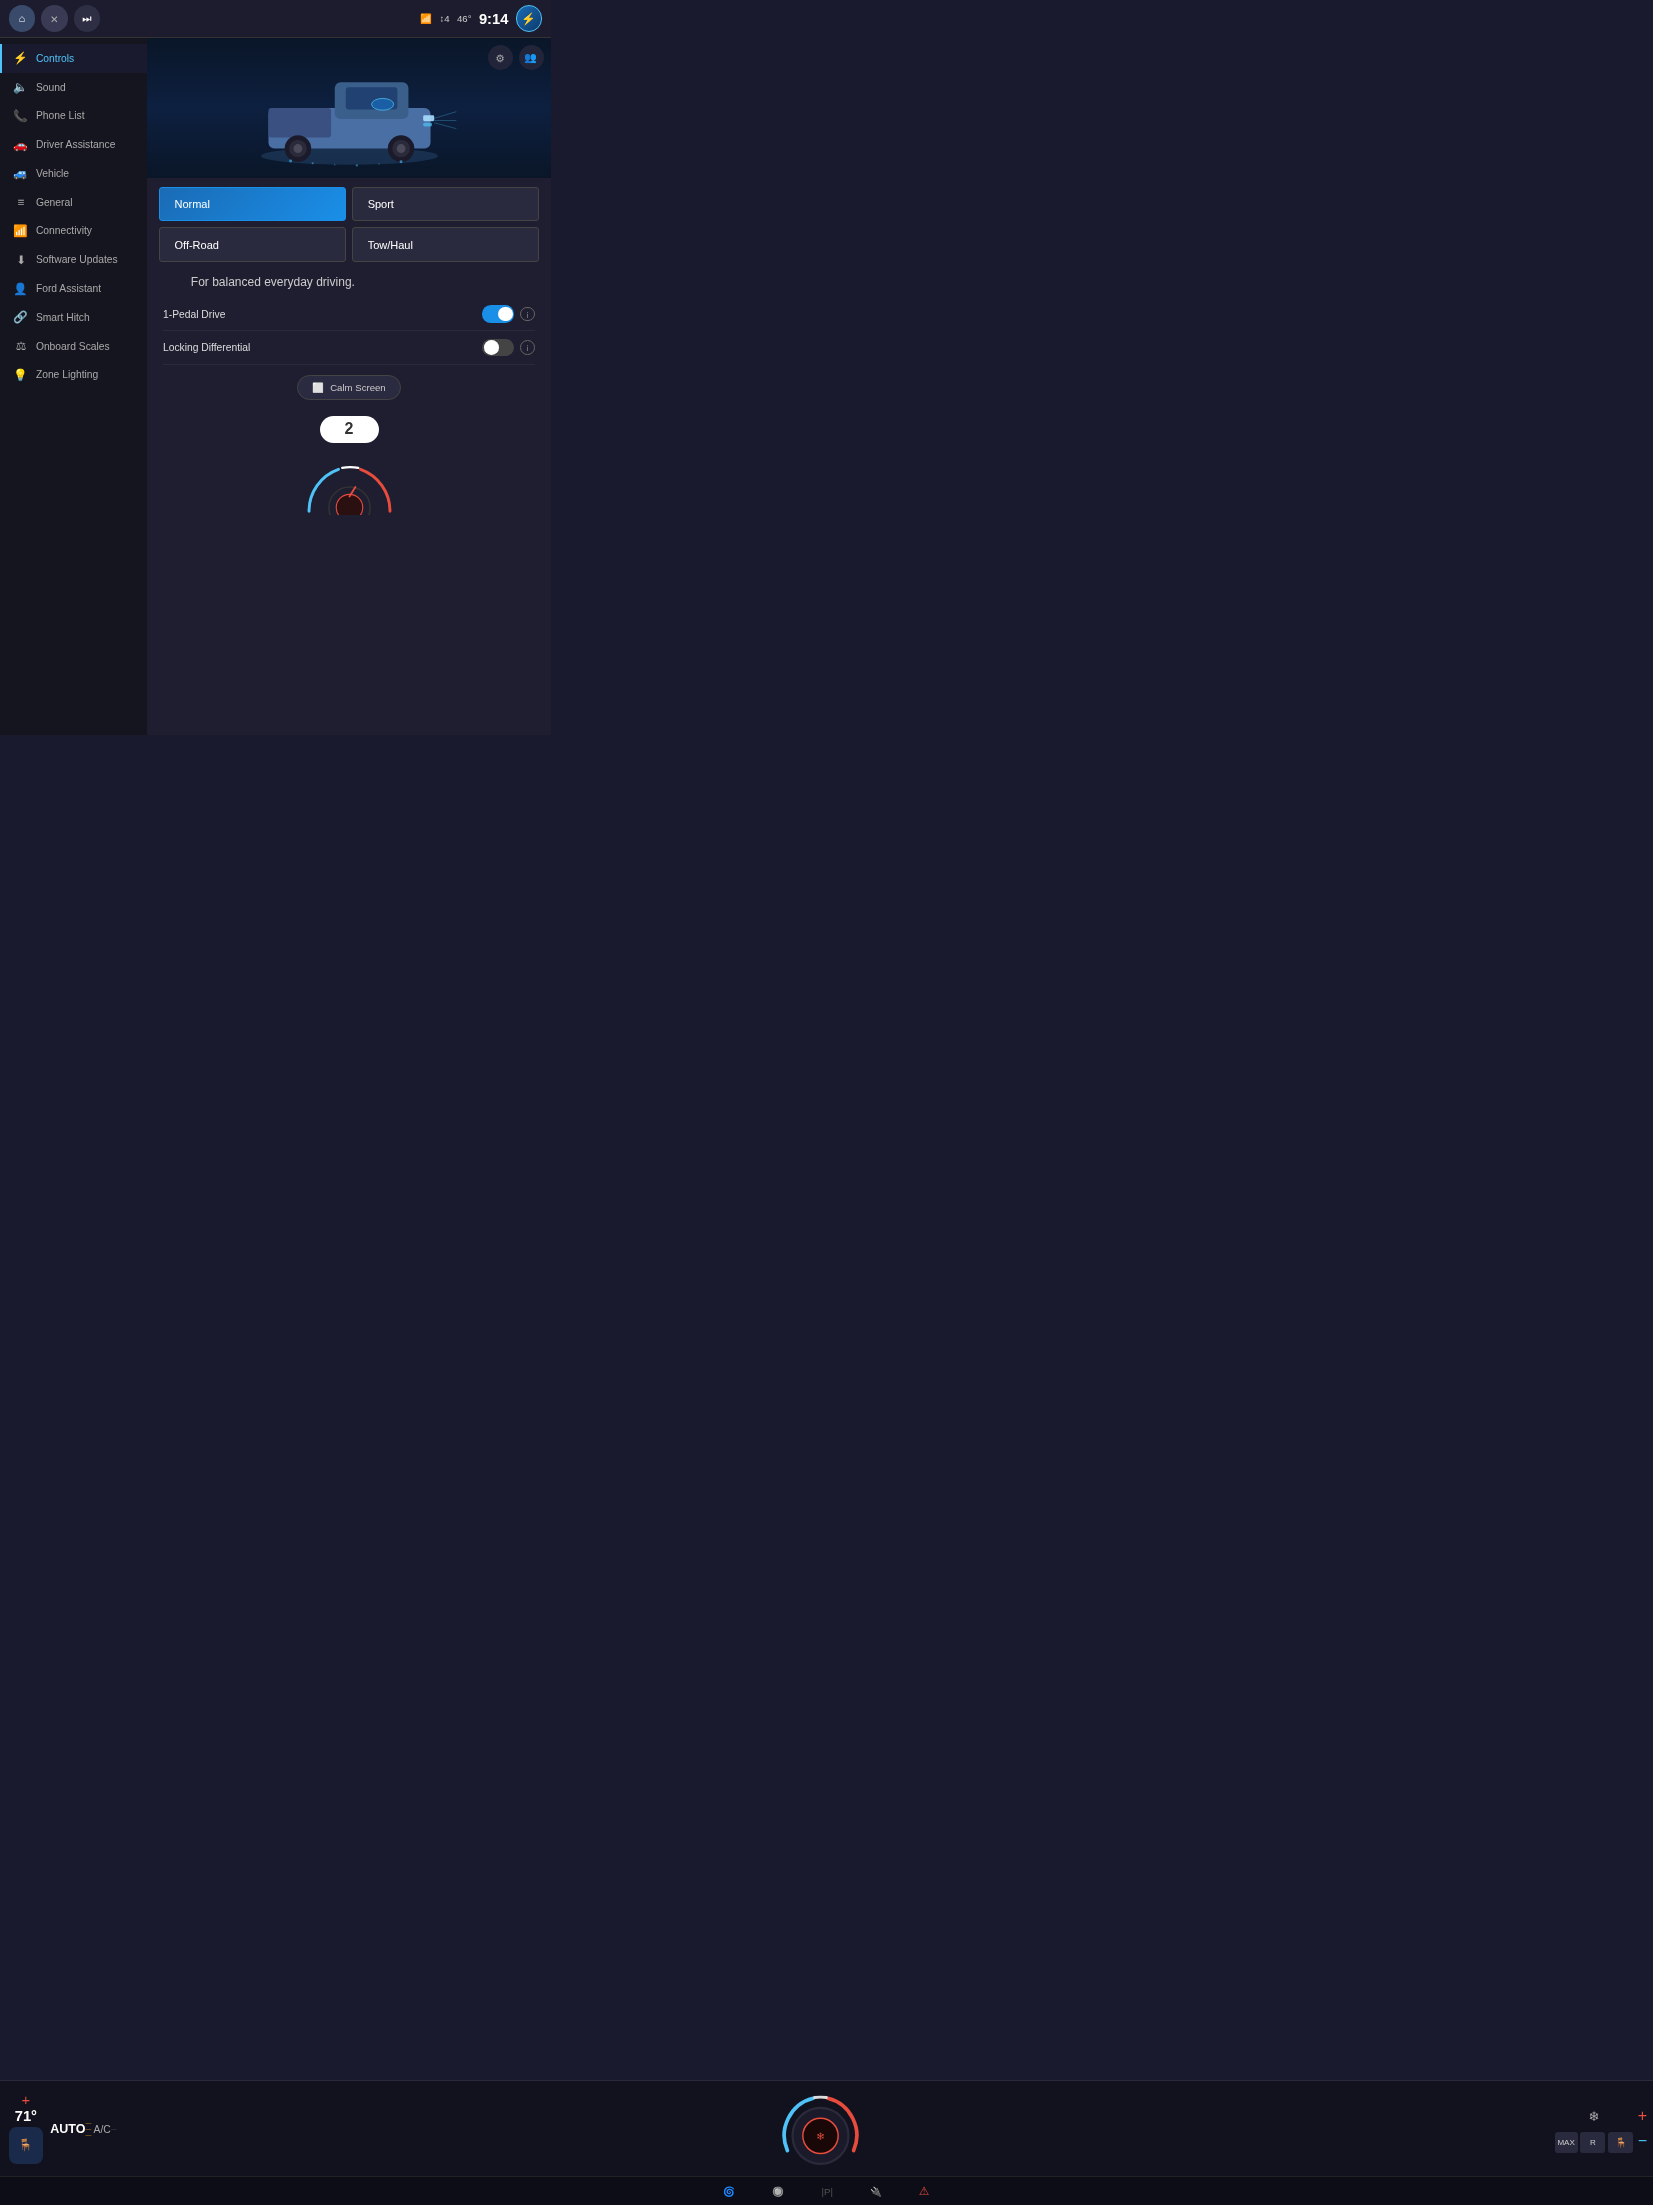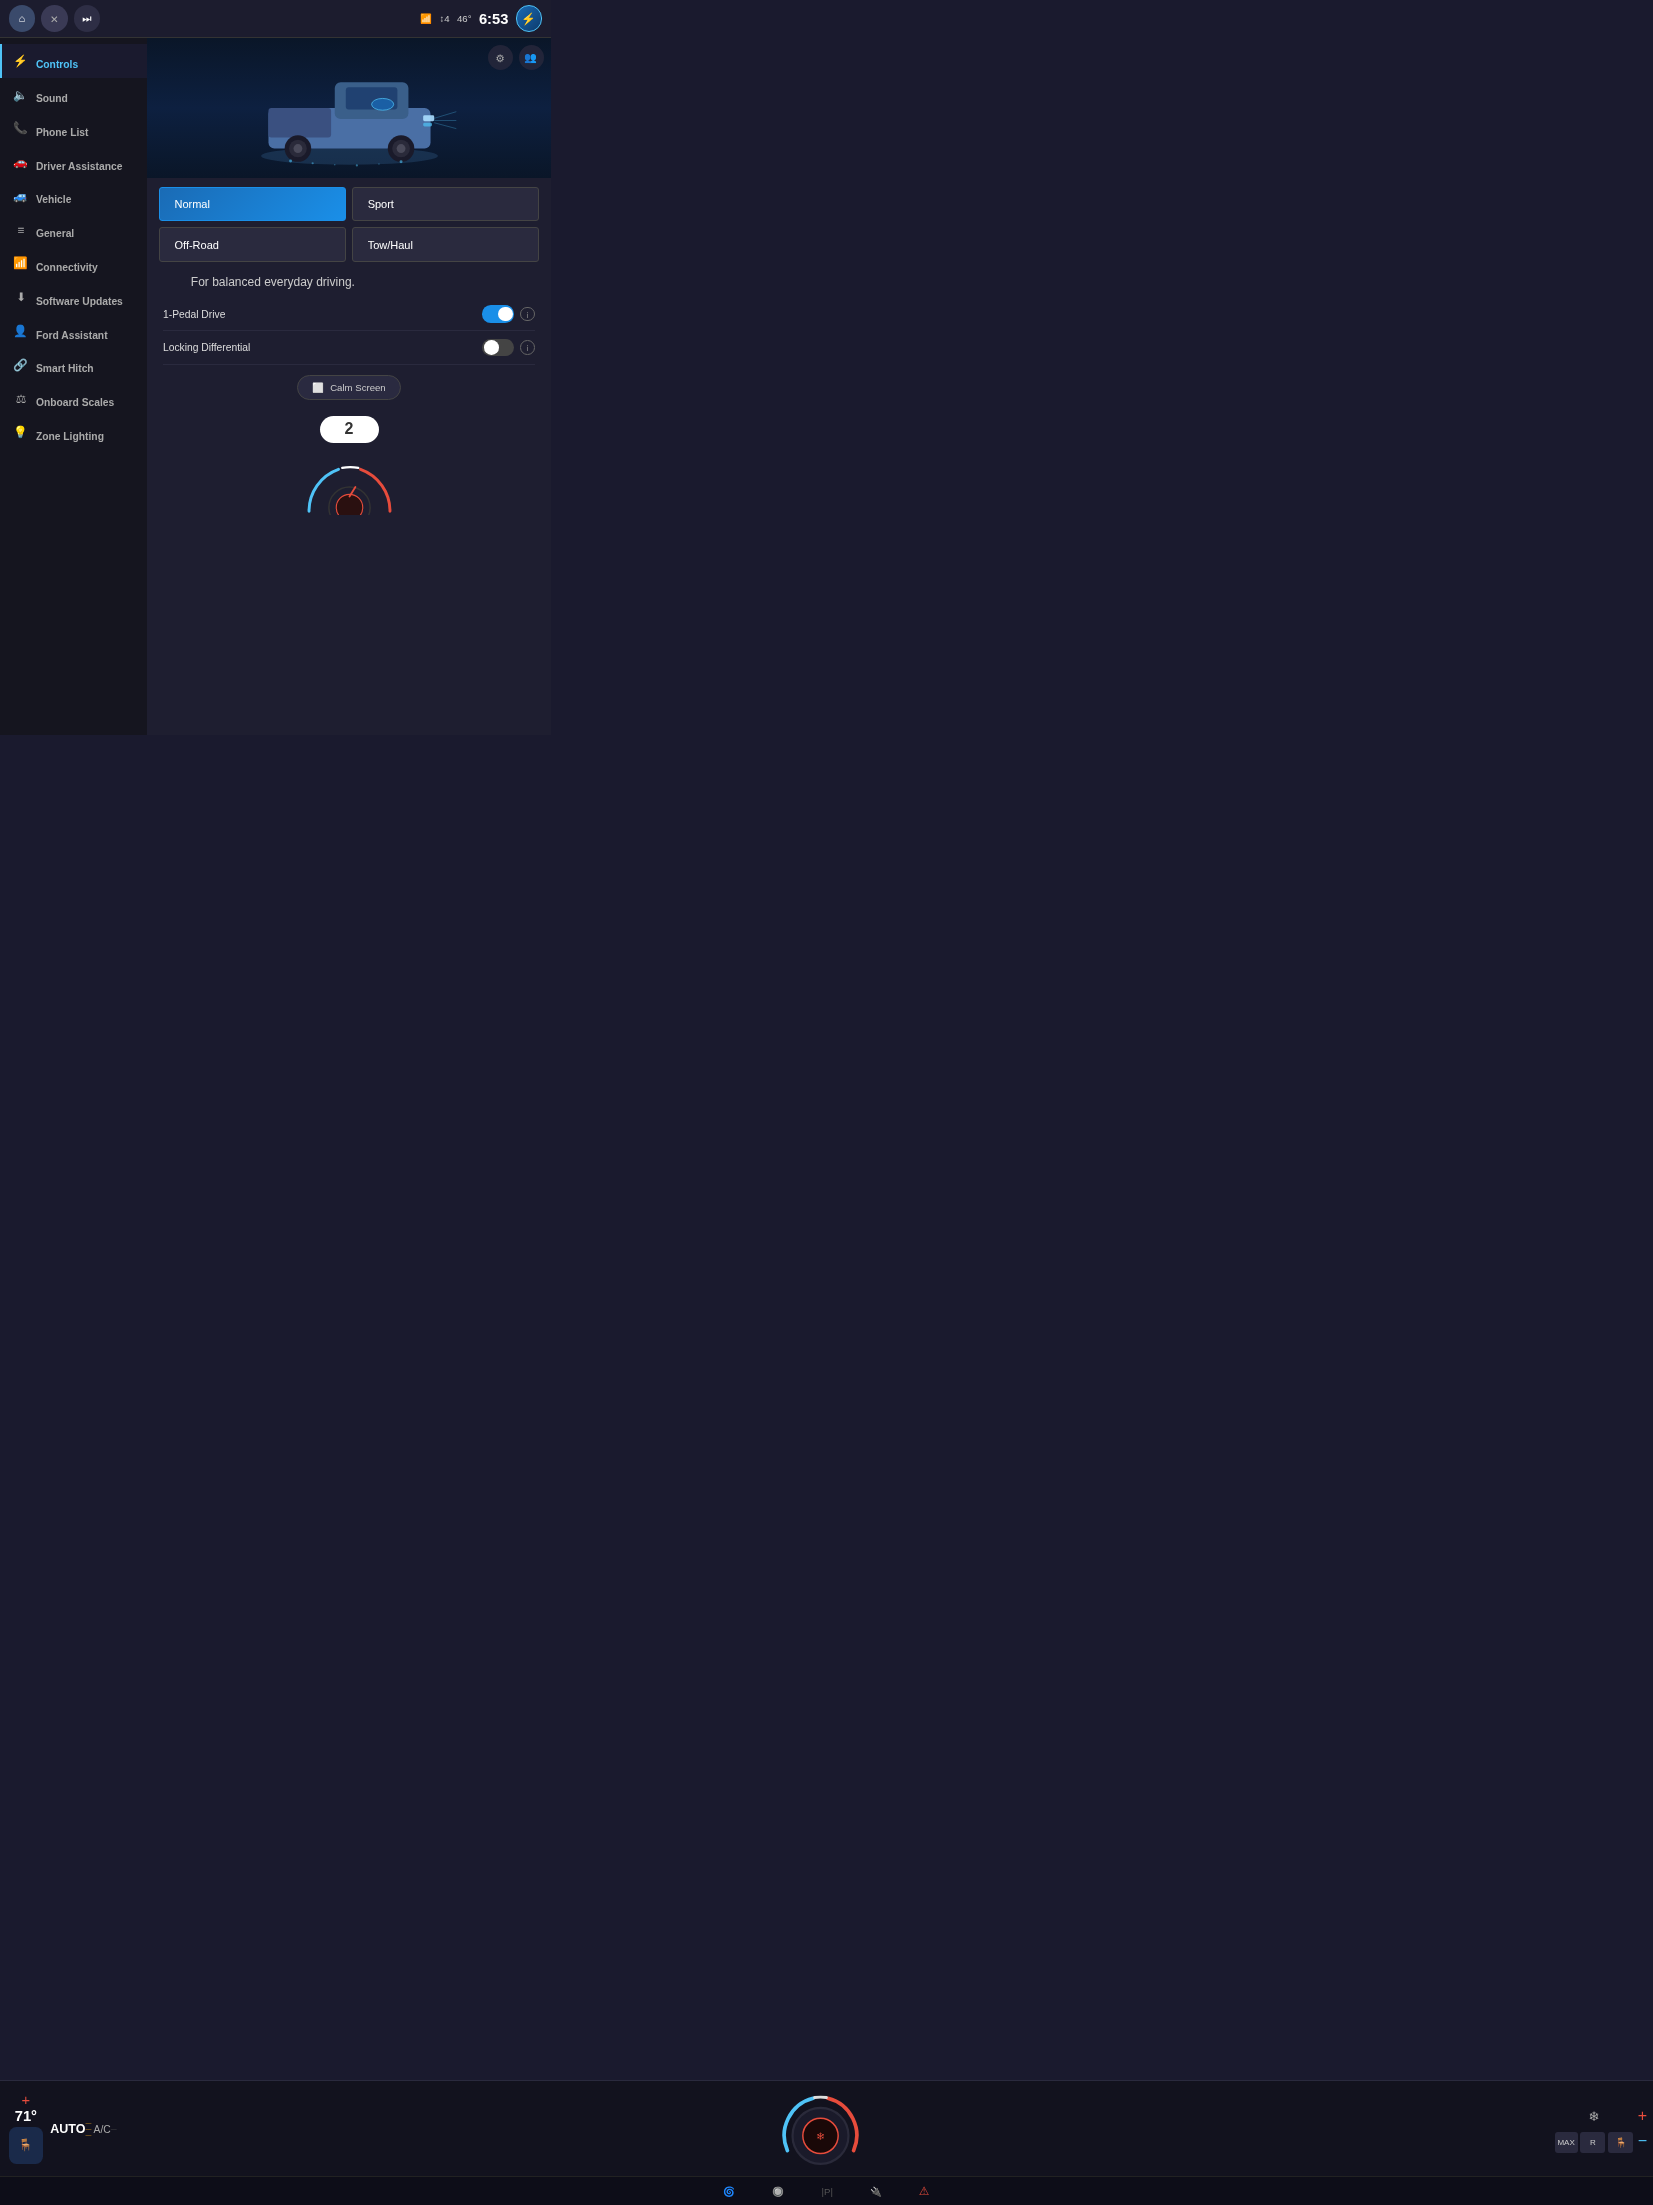--- a/index.html
+++ b/index.html
@@ -90,21 +90,21 @@
     .sidebar-item.active {
       color: #4fc3f7;
       border-left: 2.2px solid #4fc3f7;
       background: #1a1a2e;
     }
     .sidebar-item .icon {
       font-size: 11.8px;
       width: 14.7px;
       text-align: center;
     }
-    .sidebar-item .label { font-weight: 700; margin-top: 8px; }
+    .sidebar-item .label { font-weight: 400; }
 
     
     .content {
       flex: 1;
       background: #1e1e30;
       overflow-y: auto;
     }
 
     
     .vehicle-image-area {
@@ -267,21 +267,21 @@
 <div class="top-bar">
   <div class="top-bar-left">
     <button class="circle-btn home">⌂</button>
     <button class="circle-btn close">✕</button>
     <button class="circle-btn media">⏭</button>
   </div>
   <div class="top-bar-right">
     <span>📶</span>
     <span>↕4</span>
     <span>46°</span>
-    <span class="time-display">6:53</span>
+    <span class="time-display">9:14</span>
     <div class="avatar-btn">⚡</div>
   </div>
 </div>
 
 <div style="display:flex; height: calc(100% - 38px); position: relative;">
 
   <div class="sidebar">
     <div class="sidebar-item active">
       <span class="icon">⚡</span>
       <span class="label">Controls</span>

